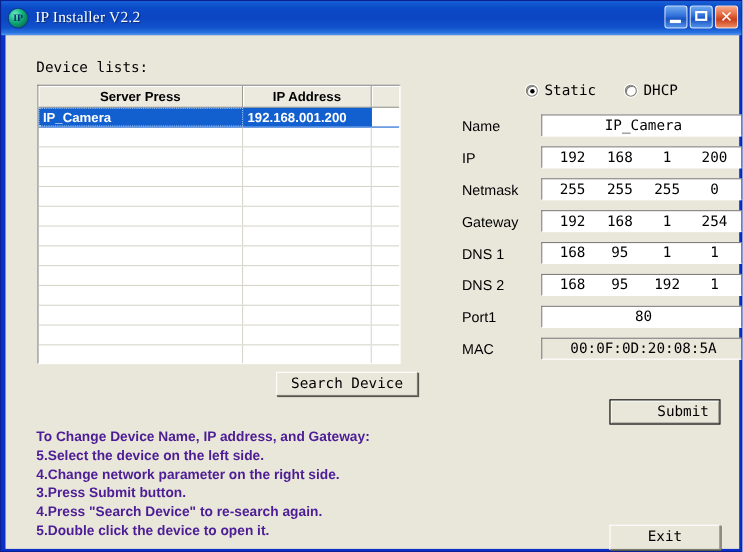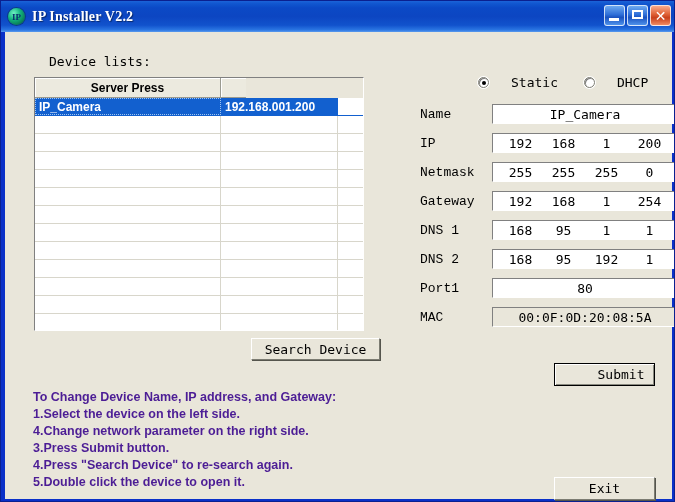--- a/index.html
+++ b/index.html
@@ -52,21 +52,21 @@
     font-family: "Liberation Serif", serif;
     font-size: 9px;
     font-weight: bold;
     color: #0b2d6e;
     line-height: 1;
   }
   #title-text {
     margin-left: 7px;
     color: #ffffff;
     font-family: "Liberation Serif", serif;
-    font-weight: bold;
+    font-weight: normal;
     font-size: 14px;
     letter-spacing: 0.2px;
     text-shadow: 1px 1px 1px rgba(0,0,0,0.45);
     white-space: nowrap;
   }
   #titlebar-buttons {
     position: absolute;
     right: 5px; top: 4px;
     display: flex;
     gap: 2px;
@@ -117,21 +117,21 @@
     position: absolute;
     left: 4px; top: 31px;
     width: 667px;
     height: 467px;
     background: #e9e6da;
     box-sizing: border-box;
   }
 
   #device-lists-label {
     position: absolute;
-    left: 44px; top: 22px;
+    left: 28px; top: 22px;
     font-family: "DejaVu Sans Mono", monospace;
     font-size: 13px;
     color: #000000;
     white-space: nowrap;
   }
 
   
   #device-table {
     position: absolute;
     left: 29px; top: 45px;
@@ -251,21 +251,21 @@
   #radio-row {
     position: absolute;
     left: 473px; top: 43px;
     display: flex;
     align-items: center;
     gap: 26px;
   }
   .radio-wrap {
     display: flex;
     align-items: center;
-    gap: 22px;
+    gap: 6px;
   }
   .radio-dot {
     width: 11px; height: 11px;
     border-radius: 50%;
     background: #ffffff;
     border: 1px solid #7c7c72;
     box-shadow: inset 1px 1px 0 #808080, 0 0 0 1px #ffffff;
     position: relative;
     box-sizing: border-box;
     flex: 0 0 auto;
@@ -287,21 +287,21 @@
 
   .field-row {
     position: absolute;
     left: 388px;
     height: 20px;
     display: flex;
     align-items: center;
   }
   .field-label {
     width: 72px;
-    font-family: Liberation Mono, monospace;
+    font-family: Liberation Sans, sans-serif;
     font-size: 13px;
     color: #000000;
     white-space: nowrap;
     flex: 0 0 auto;
     padding-left: 27px;
   }
   .field-box {
     width: 186px;
     height: 20px;
     box-sizing: border-box;
@@ -363,20 +363,21 @@
     </div>
   </div>
 
   <div id="client">
 
     <div id="device-lists-label">Device lists:</div>
 
     <div id="device-table">
       <div id="table-header">
         <div class="th col-name">Server Press</div>
+        <div class="th col-ip">IP Address</div>
         <div class="th col-extra"></div>
       </div>
       <div id="table-body">
           <div class="trow selected">
             <div class="cell col-name">IP_Camera</div>
             <div class="cell col-ip">192.168.001.200</div>
             <div class="cell col-extra"></div>
           </div>
           <div class="trow">
             <div class="cell col-name"></div>
@@ -512,21 +513,21 @@
           <div class="field-label">MAC</div>
           <div class="field-box disabled">00:0F:0D:20:08:5A</div>
         </div>
       </div>
 
     <div class="btn default-btn" id="submit-btn">Submit</div>
     <div class="btn" id="exit-btn">Exit</div>
 
     <div id="instructions">
         <div class="iline">To Change Device Name, IP address, and Gateway:</div>
-        <div class="iline">1.Select the device on the left side.</div>
+        <div class="iline">5.Select the device on the left side.</div>
         <div class="iline">4.Change network parameter on the right side.</div>
         <div class="iline">3.Press Submit button.</div>
         <div class="iline">4.Press ʺSearch Deviceʺ  to re-search again.</div>
         <div class="iline">5.Double click the device to open it.</div>
       </div>
 
   </div>
 </div>
 
 </body></html>

